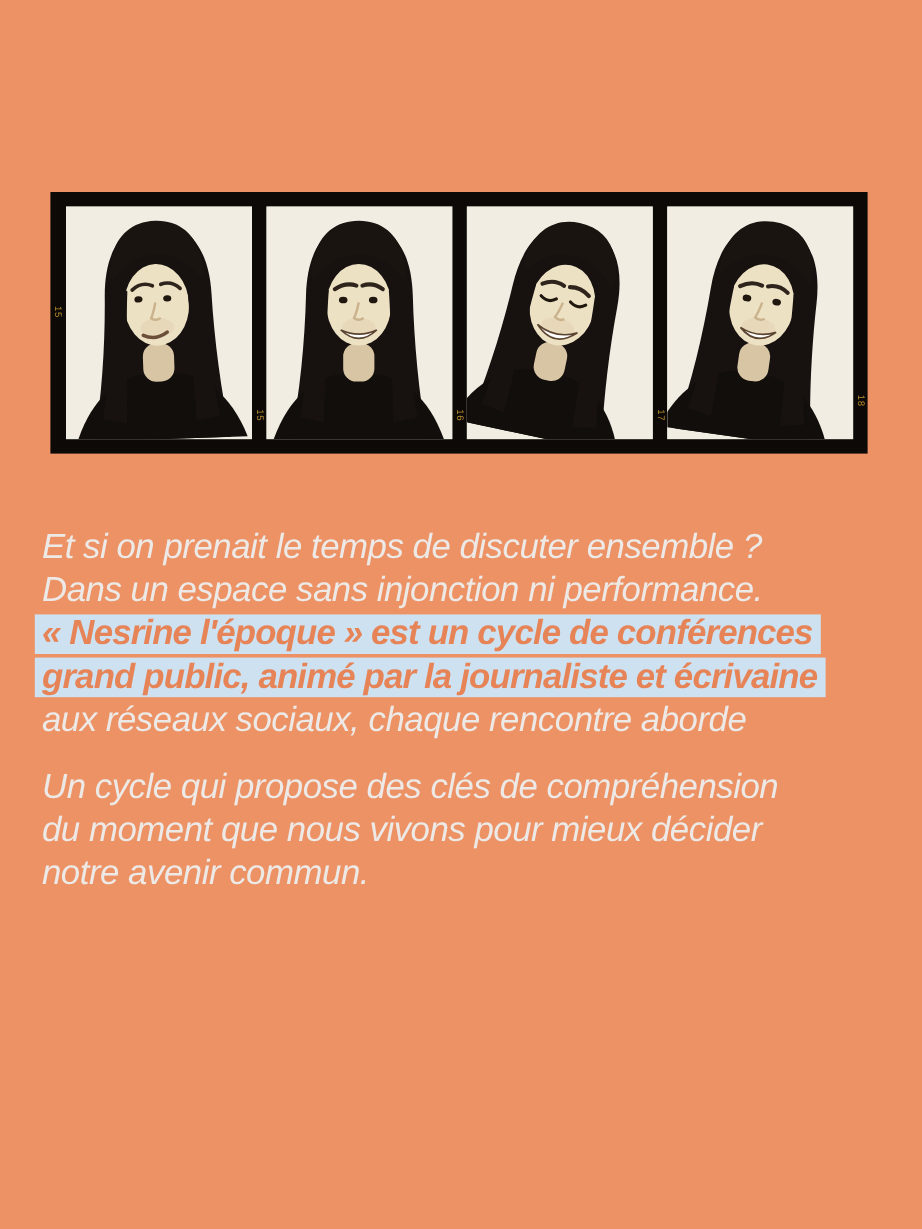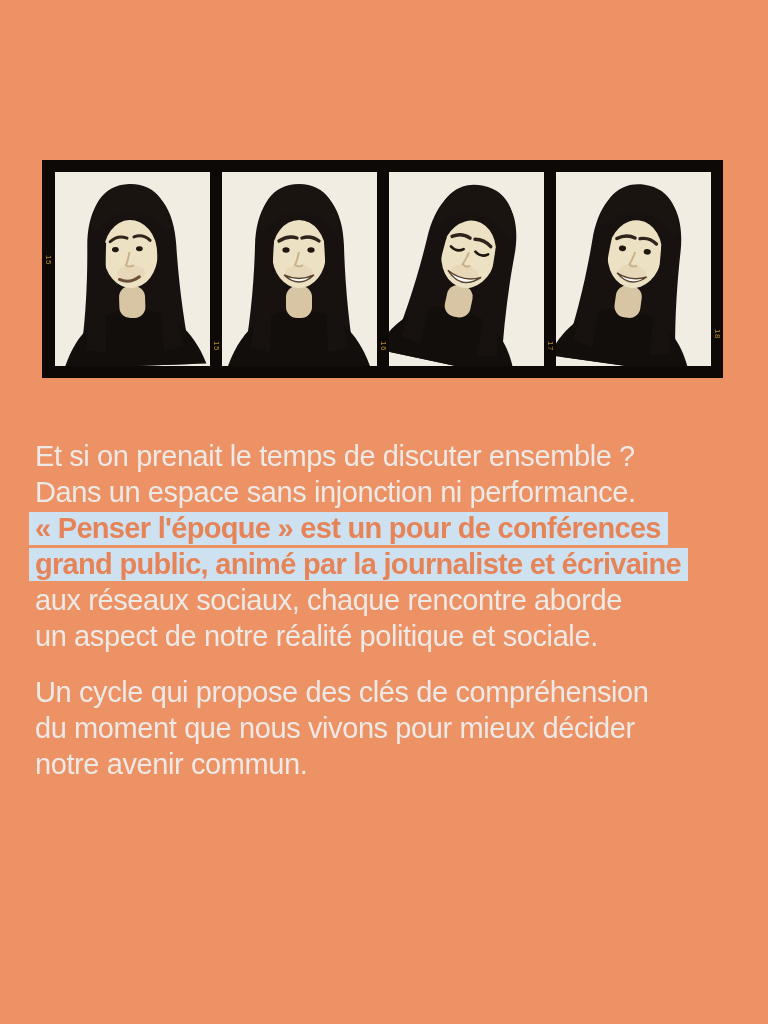--- a/index.html
+++ b/index.html
@@ -48,21 +48,21 @@
   .copy {
     position: absolute;
     left: 35px; top: 438px;
     width: 710px;
     font-size: 29px;
     line-height: 36px;
     letter-spacing: -0.4px;
     color: #EDE9E6;
     font-weight: 400;
   }
-  .copy p { margin: 0; padding: 0; }
+  .copy p { margin: 0; padding: 0; font-style: italic; }
   .copy p + p { margin-top: 20px; }
   .line { display: block; white-space: nowrap; }
   .hl {
     background: #CDE1F1;
     color: #E78457;
     font-weight: bold;
     letter-spacing: -0.7px;
     padding: 0 7px 1px 6px;
     margin-left: -6px;
   }
@@ -164,23 +164,22 @@
   <span class="film-num num-gap-1">15</span>
   <span class="film-num num-gap-2">16</span>
   <span class="film-num num-gap-3">17</span>
   <span class="film-num num-edge-right">18</span>
 </div>
 
 <div class="copy">
   <p>
     <span class="line"><span>Et si on prenait le temps de discuter ensemble ?</span></span>
     <span class="line"><span>Dans un espace sans injonction ni performance.</span></span>
-    <span class="line"><span class="hl">« Penser l'époque » est un pour de conférences</span></span>
+    <span class="line"><span class="hl">« Nesrine l'époque » est un cycle de conférences</span></span>
     <span class="line"><span class="hl">grand public, animé par la journaliste et écrivaine</span></span>
     <span class="line"><span>aux réseaux sociaux, chaque rencontre aborde</span></span>
-    <span class="line"><span>un aspect de notre réalité politique et sociale.</span></span>
   </p>
   <p>
     <span class="line"><span>Un cycle qui propose des clés de compréhension</span></span>
     <span class="line"><span>du moment que nous vivons pour mieux décider</span></span>
     <span class="line"><span>notre avenir commun.</span></span>
   </p>
 </div>
 
 </body></html>

